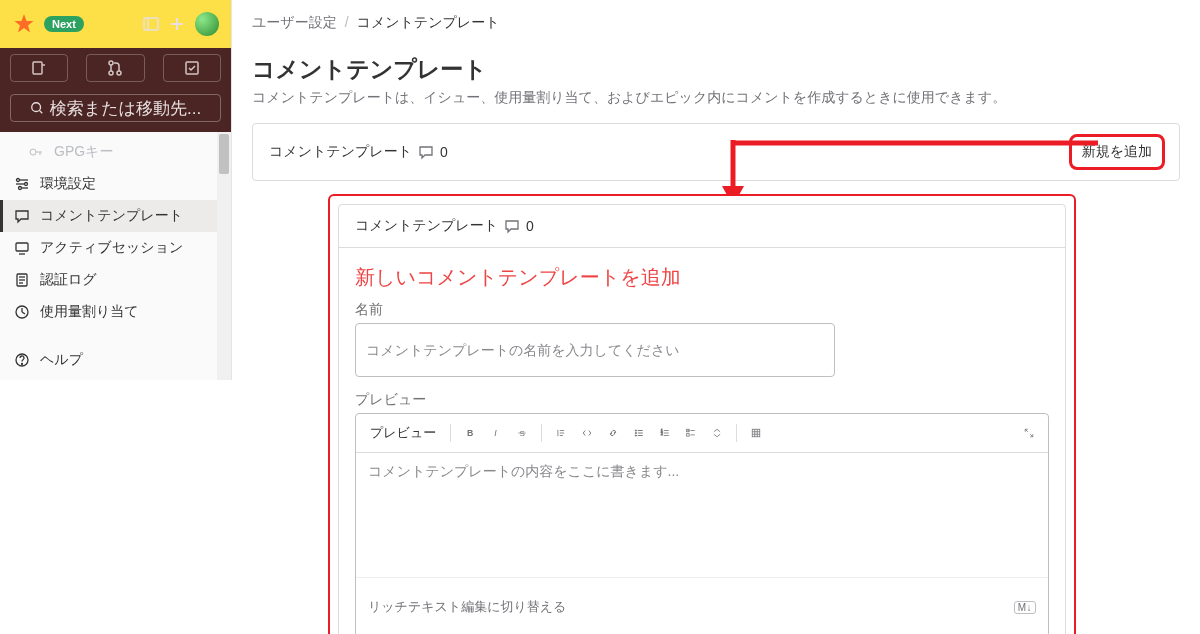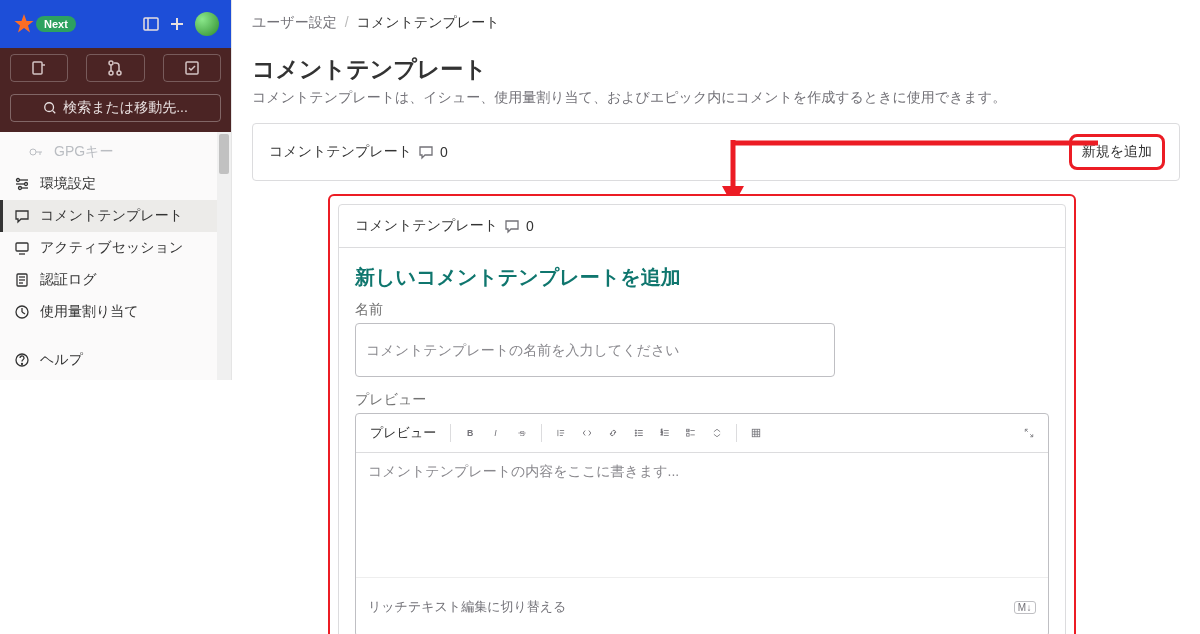--- a/index.html
+++ b/index.html
@@ -1,31 +1,31 @@
 <!DOCTYPE html>
 <html><head>
 <meta charset="utf-8">
 <style>
 * { box-sizing: border-box; margin: 0; padding: 0; font-family: -apple-system, BlinkMacSystemFont, "Segoe UI", sans-serif; }
 body { background: #fff; width: 1200px; height: 634px; position: relative; }
 
-.topbar { height: 48px; background: #1d4ed8; display: flex; align-items: center; padding: 0 12px; }
+.topbar { height: 48px; background: #fde047; display: flex; align-items: center; padding: 0 12px; gap: 8px; }
 .logo { width: 24px; height: 24px; color: #fc6d26; }
 .badge-next { background: #2da160; color: #fff; font-size: 11px; font-weight: 600; padding: 2px 8px; border-radius: 10px; }
 .topbar-right { margin-left: auto; display: flex; align-items: center; gap: 10px; }
 .topbar-icon { width: 16px; height: 16px; color: #e8e0e0; cursor: pointer; }
 .plus-btn { width: 16px; height: 16px; color: #e8e0e0; }
 .avatar { width: 24px; height: 24px; border-radius: 50%; background: radial-gradient(circle at 30% 30%, #8be88b, #2d8b2d); }
 
 .tabs-row { height: 40px; background: #4b2424; display: flex; align-items: center; gap: 18px; padding: 0 10px; }
 .tab-btn { flex: 1; display: flex; align-items: center; justify-content: center; height: 28px; border: 1px solid rgba(255,255,255,0.25); border-radius: 4px; color: #d4c4c4; cursor: pointer; }
 .tab-btn svg { width: 16px; height: 16px; }
 
 .search-row { background: #4b2424; padding: 6px 10px 10px; }
-.search-btn { width: 100%; height: 28px; border-radius: 4px; border: 1px solid rgba(255,255,255,0.3); background: transparent; color: #e8e0e0; font-size: 14px; display: flex; align-items: center; justify-content: center; gap: 6px; cursor: pointer; }
+.search-btn { width: 100%; height: 28px; border-radius: 4px; border: 1px solid rgba(255,255,255,0.3); background: transparent; color: #e8e0e0; font-size: 17px; display: flex; align-items: center; justify-content: center; gap: 6px; cursor: pointer; }
 
 .layout { display: flex; }
 .sidebar { width: 232px; background: #fbfafa; border-right: 1px solid #e5e5e5; position: relative; }
 .side-header { height: auto; }
 .side-list { list-style: none; padding: 4px 0; }
 .side-item { display: flex; align-items: center; gap: 10px; padding: 7px 14px; font-size: 14px; color: #333; cursor: pointer; }
 .side-item.faded { color: #babdc2; padding-left: 28px; }
 .side-item.active { background: #ecebe9; font-weight: 500; border-left: 3px solid #333; padding-left: 11px; }
 .side-item svg { width: 16px; height: 16px; flex: 0 0 16px; }
 .side-sep { height: 8px; }
@@ -47,21 +47,21 @@
 .add-btn { margin-left: auto; padding: 6px 10px; border: 1px solid #bfbfc3; border-radius: 4px; background: #fff; font-size: 14px; cursor: pointer; color: #333; }
 
 .highlight-red { outline: 3px solid #ec1c24; outline-offset: -1px; border-radius: 6px; }
 .arrow-svg { position: absolute; pointer-events: none; }
 
 .panel2-wrap { position: absolute; left: 328px; top: 194px; width: 748px; background: #fff; border: 2px solid #ec1c24; border-radius: 6px; padding: 8px; }
 .panel2 { border: 1px solid #dcdcde; border-radius: 4px; }
 .panel2-header { padding: 12px 16px; border-bottom: 1px solid #dcdcde; display: flex; align-items: center; gap: 6px; font-size: 14px; font-weight: 500; color: #333; }
 .panel2-header svg { width: 16px; height: 16px; color: #737278; }
 .panel2-body { padding: 16px; }
-.form-title { font-size: 20px; font-weight: 700; margin-bottom: 10px; color: #0f766e; }
+.form-title { font-size: 20px; font-weight: 400; margin-bottom: 10px; color: #ef4444; }
 .label { font-size: 14px; font-weight: 500; margin-bottom: 4px; color: #737373; display: block; }
 .input-text { width: 480px; padding: 18px 10px; border: 1px solid #bfbfc3; border-radius: 4px; font-size: 14px; color: #333; }
 .input-text::placeholder { color: #89888d; }
 
 .editor { border: 1px solid #bfbfc3; border-radius: 4px; margin-top: 4px; }
 .toolbar { display: flex; align-items: center; gap: 4px; padding: 6px 8px; border-bottom: 1px solid #dcdcde; }
 .tb-text-btn { font-size: 13px; color: #333; padding: 4px 6px; cursor: pointer; background: none; border: none; }
 .tb-divider { width: 1px; height: 18px; background: #dcdcde; margin: 0 4px; }
 .tb-icon { width: 16px; height: 16px; color: #737278; cursor: pointer; padding: 3px; }
 .tb-icon-wrap { display: inline-flex; padding: 3px; cursor: pointer; }

